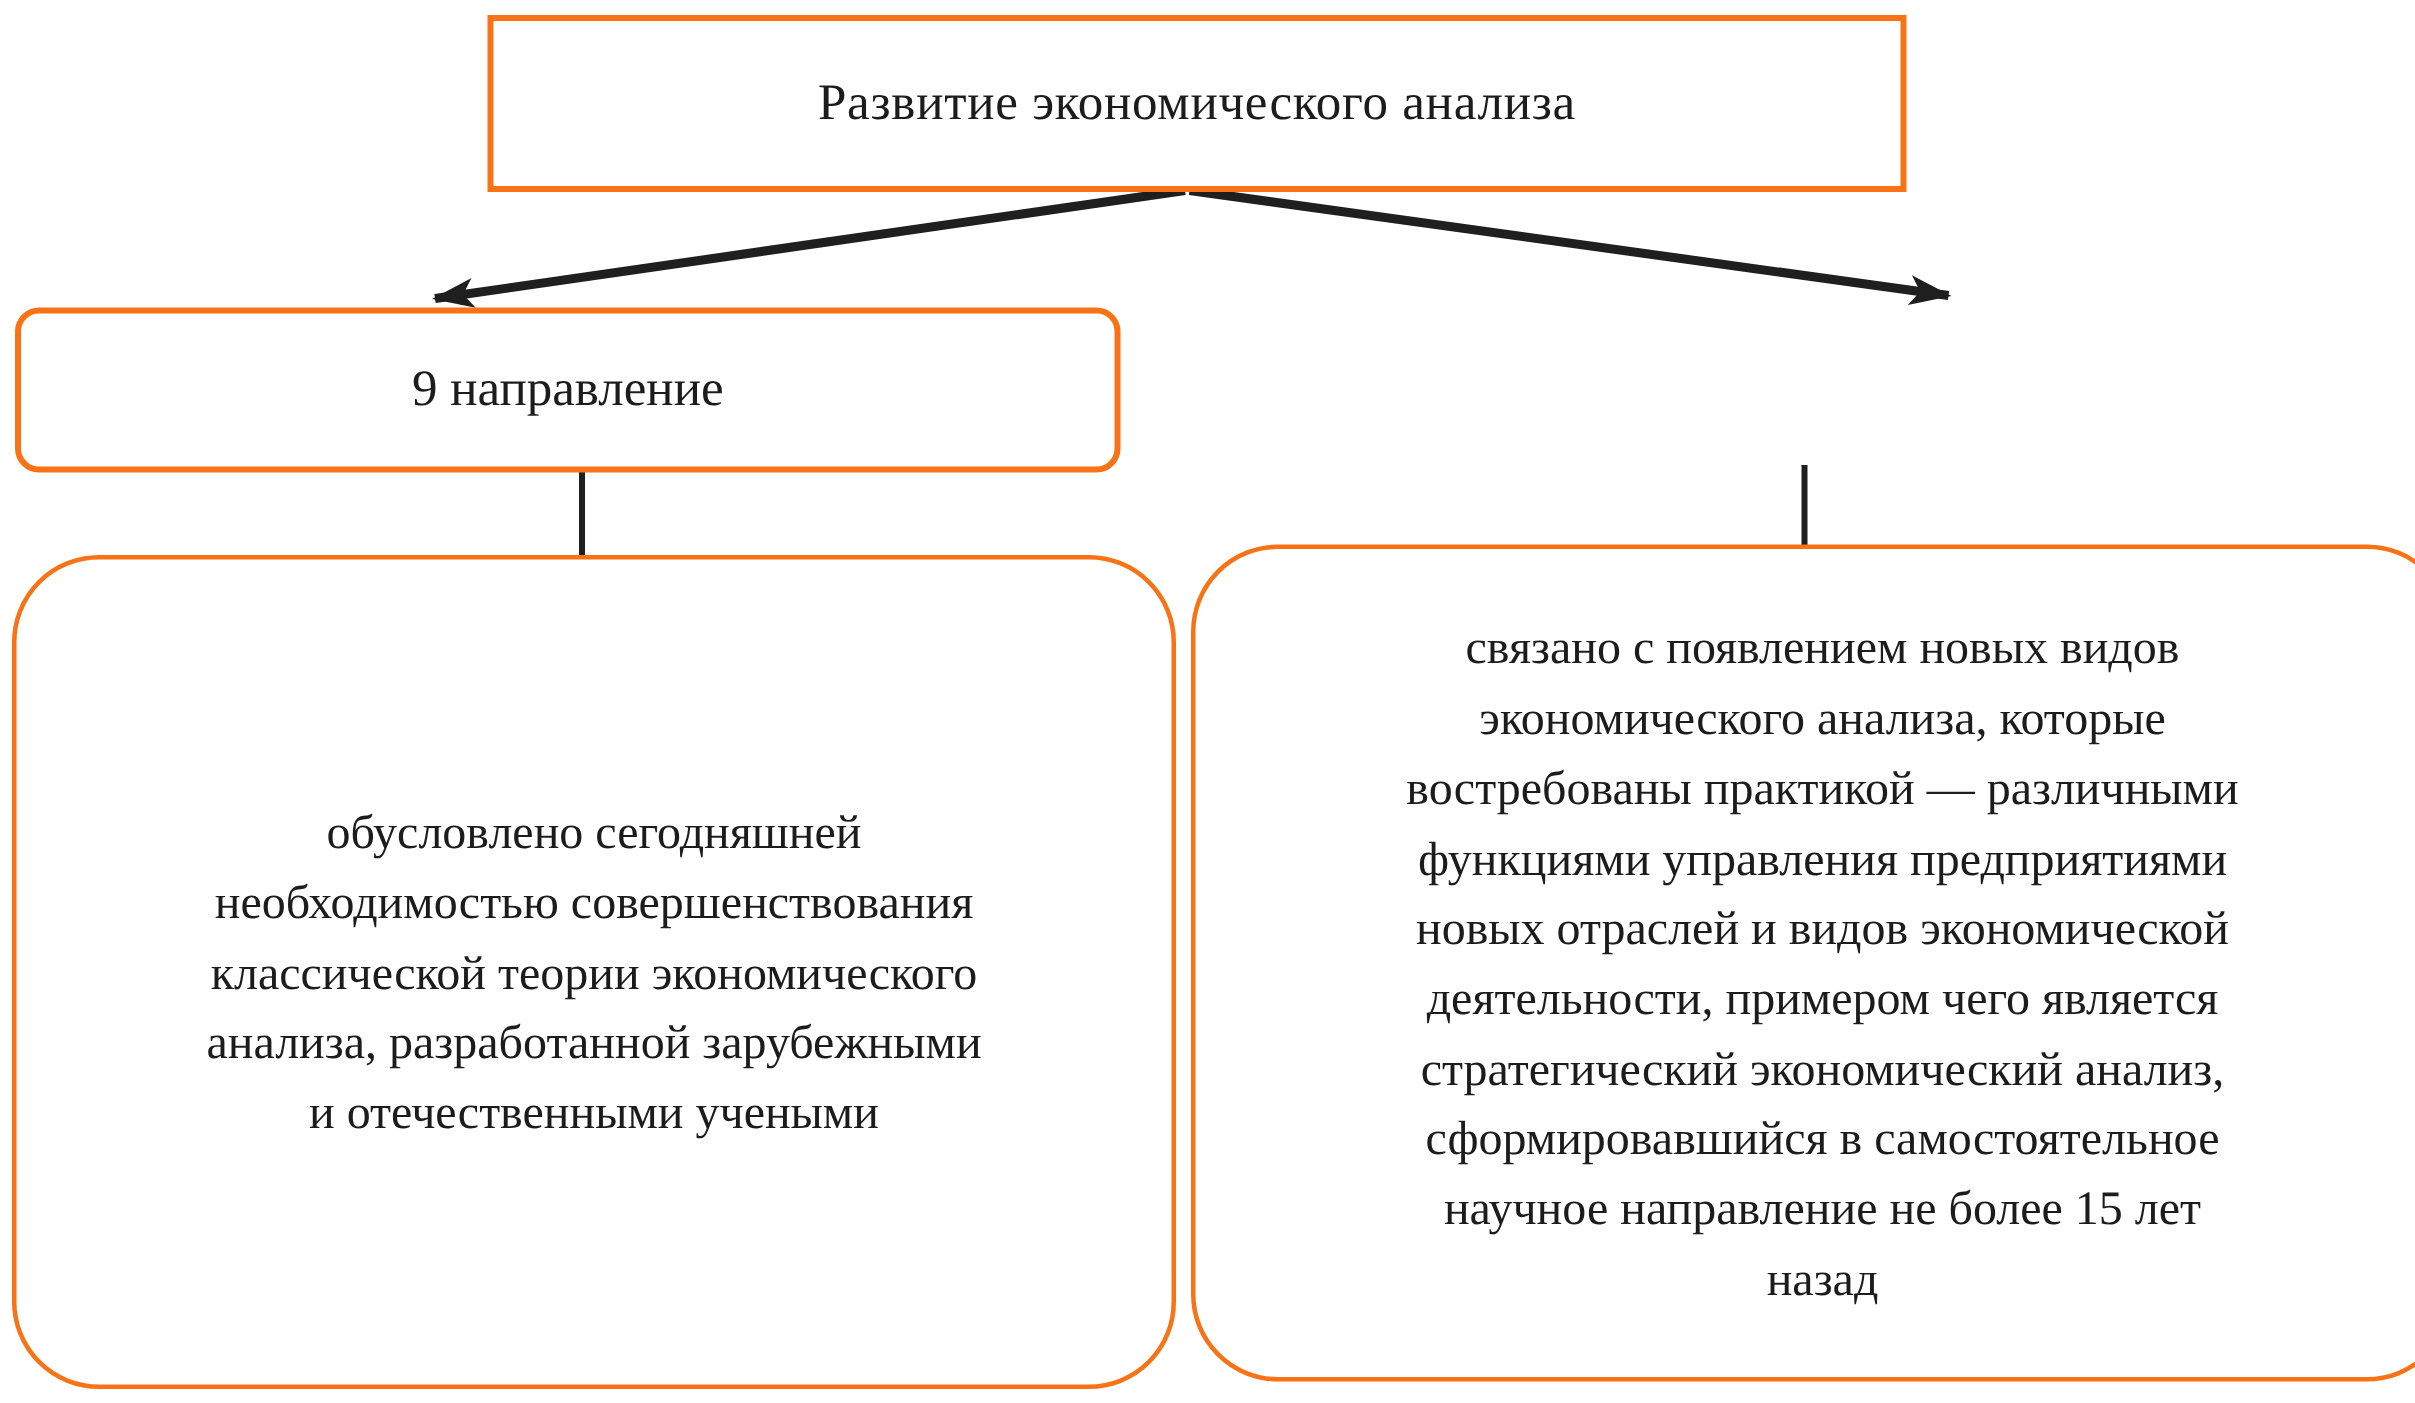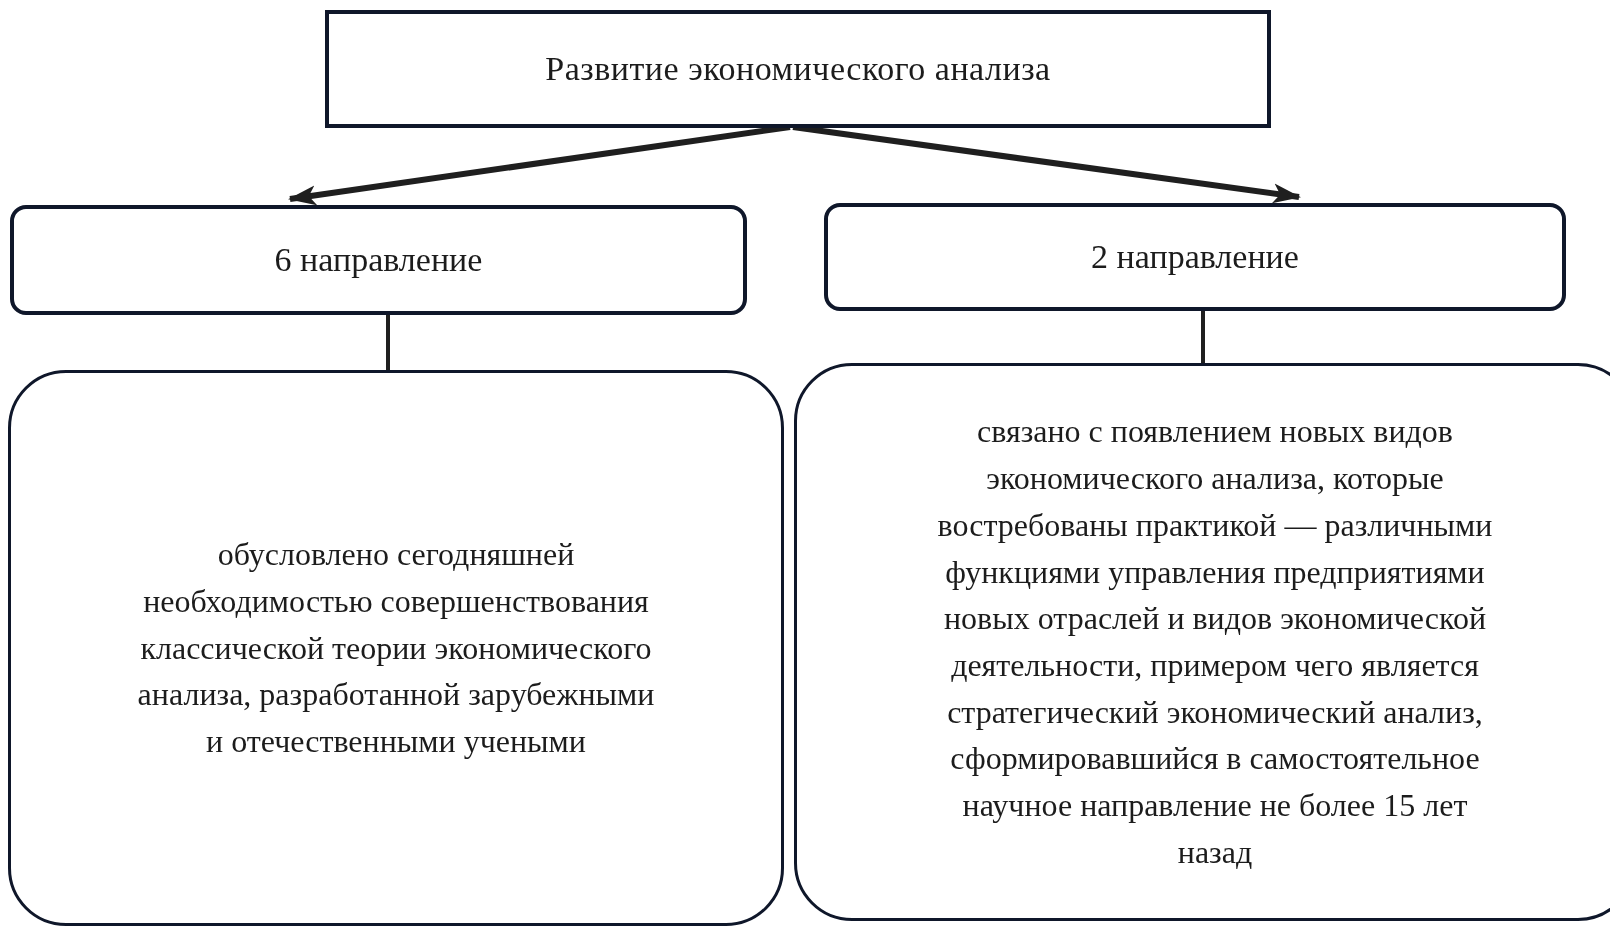--- a/index.html
+++ b/index.html
@@ -13,21 +13,21 @@
     height: 935px;
     background: #ffffff;
     font-family: "Liberation Serif", "DejaVu Serif", serif;
     color: #1c1c1c;
     overflow: hidden;
   }
   .box {
     position: absolute;
     box-sizing: border-box;
     background: #ffffff;
-    border: 4px solid #0f172a;
+    border: 4px solid #f97316;
     display: flex;
     align-items: center;
     justify-content: center;
     text-align: center;
   }
   .root-box {
     left: 325px;
     top: 10px;
     width: 946px;
     height: 118px;
@@ -98,26 +98,23 @@
     <line x1="793" y1="127" x2="1299" y2="197" stroke-width="6" marker-end="url(#arrowhead)"></line>
     <line x1="388" y1="314" x2="388" y2="372" stroke-width="4"></line>
     <line x1="1203" y1="310" x2="1203" y2="366" stroke-width="4"></line>
   </svg>
 
   <div class="box root-box">
     <span>Развитие экономического анализа</span>
   </div>
 
   <div class="box label-box left">
-    <span>6 направление</span>
+    <span>9 направление</span>
   </div>
 
-  <div class="box label-box right">
-    <span>2 направление</span>
-  </div>
 
   <div class="box desc-box left">
     <span>обусловлено сегодняшней
 необходимостью совершенствования
 классической теории экономического
 анализа, разработанной зарубежными
 и отечественными учеными</span>
   </div>
 
   <div class="box desc-box right">

